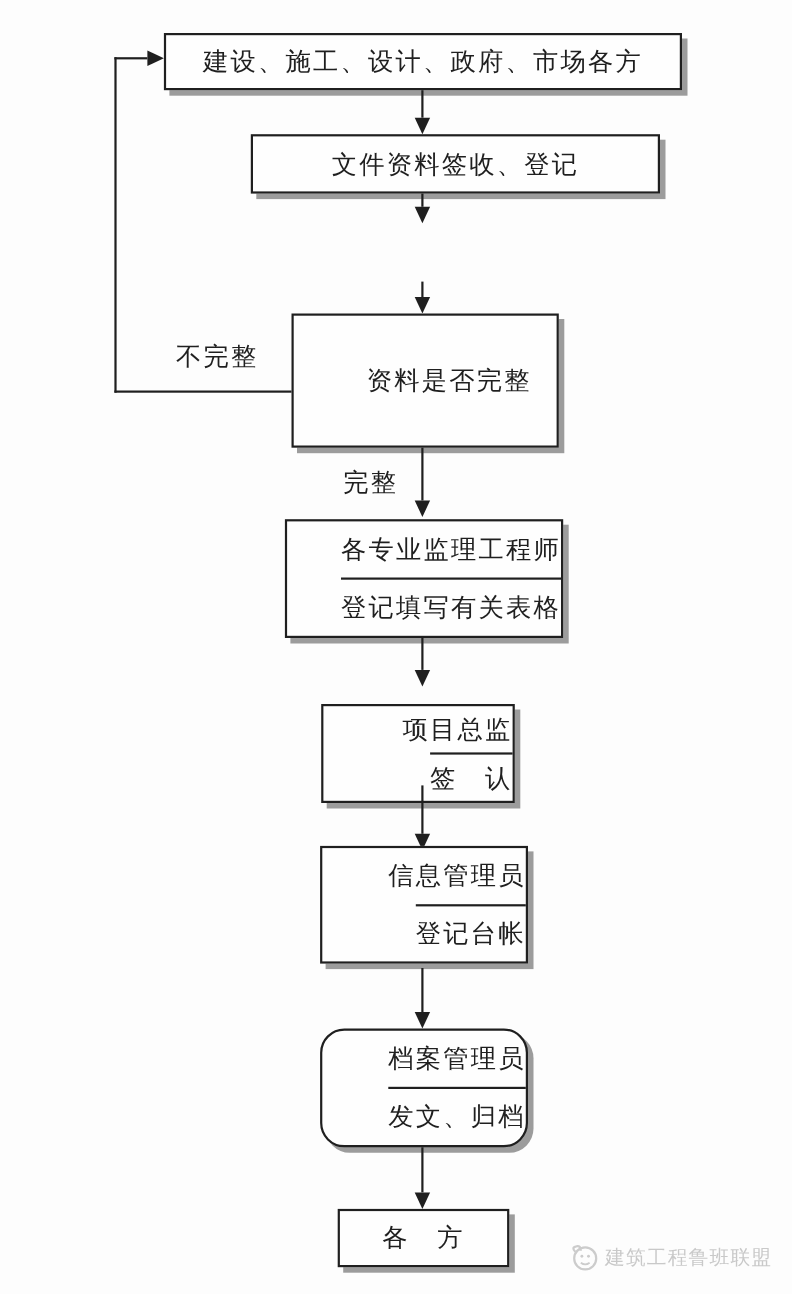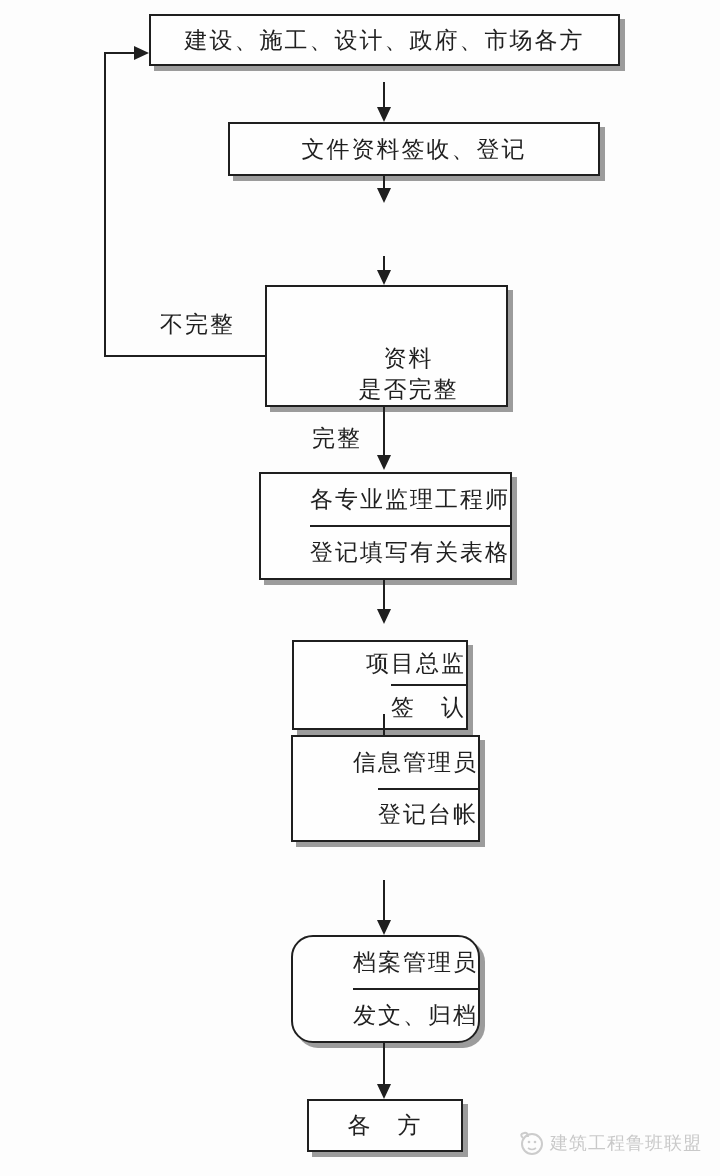--- a/index.html
+++ b/index.html
@@ -21,21 +21,21 @@
     border:2px solid var(--line);
     box-shadow:5px 5px 0 var(--shadow);
     box-sizing:border-box;
     display:flex;align-items:center;justify-content:center;
     font-size:23px;letter-spacing:2px;
     text-align:center;
   }
   .box.rows{flex-direction:column;align-items:flex-end;justify-content:stretch;padding:0;}
   .box .row{flex:1;display:flex;align-items:center;justify-content:center;}
   .box .row + .row{border-top:2px solid var(--line);}
-  .box.twolines{flex-direction:column;justify-content:flex-end;padding-left:44px;}
+  .box.twolines{flex-direction:row;justify-content:center;padding-left:44px;}
 
   
   .hline,.vline-seg{position:absolute;background:var(--line);}
   .hline{height:2px;}
   .vline-seg{width:2px;}
   .varrow{position:absolute;width:14px;display:flex;flex-direction:column;align-items:center;}
   .varrow .stem{width:2px;flex:1;background:var(--line);}
   .varrow .head{width:0;height:0;border-left:7px solid transparent;border-right:7px solid transparent;border-top:15px solid var(--line);}
   .rhead{position:absolute;width:0;height:0;border-top:7px solid transparent;border-bottom:7px solid transparent;border-left:15px solid var(--line);}
 
@@ -53,21 +53,21 @@
 </head>
 <body>
 
 <div class="canvas">
 
   <div class="hline" style="left:104px;top:355px;width:164px;"></div>
   <div class="vline-seg" style="left:104px;top:52px;height:305px;"></div>
   <div class="hline" style="left:104px;top:52px;width:30px;"></div>
   <div class="rhead" style="left:134px;top:46px;"></div>
 
-  <div class="box" style="left:149px;top:14px;width:471px;height:52px;">
+  <div class="box" style="left:149px;top:30px;width:471px;height:52px;">
     <span>建设、施工、设计、政府、市场各方</span>
   </div>
 
   <div class="varrow" style="left:377px;top:82px;height:40px;">
       <div class="stem"></div>
       <div class="head"></div>
     </div>
 
   <div class="box" style="left:228px;top:122px;width:372px;height:54px;">
     <span>文件资料签收、登记</span>
@@ -110,21 +110,21 @@
   <div class="box rows" style="left:292px;top:624px;width:176px;height:90px;margin-top:16px;">
     <div class="row">项目总监</div>
     <div class="row">签　认</div>
   </div>
 
   <div class="varrow" style="left:377px;top:714px;height:59px;">
       <div class="stem"></div>
       <div class="head"></div>
     </div>
 
-  <div class="box rows" style="left:291px;top:735px;width:189px;height:107px;">
+  <div class="box rows" style="left:291px;top:769px;width:189px;height:107px;">
     <div class="row">信息管理员</div>
     <div class="row">登记台帐</div>
   </div>
 
   <div class="varrow" style="left:377px;top:880px;height:55px;">
       <div class="stem"></div>
       <div class="head"></div>
     </div>
 
   <div class="box rows" style="left:291px;top:935px;width:189px;height:108px;border-radius:22px;">

